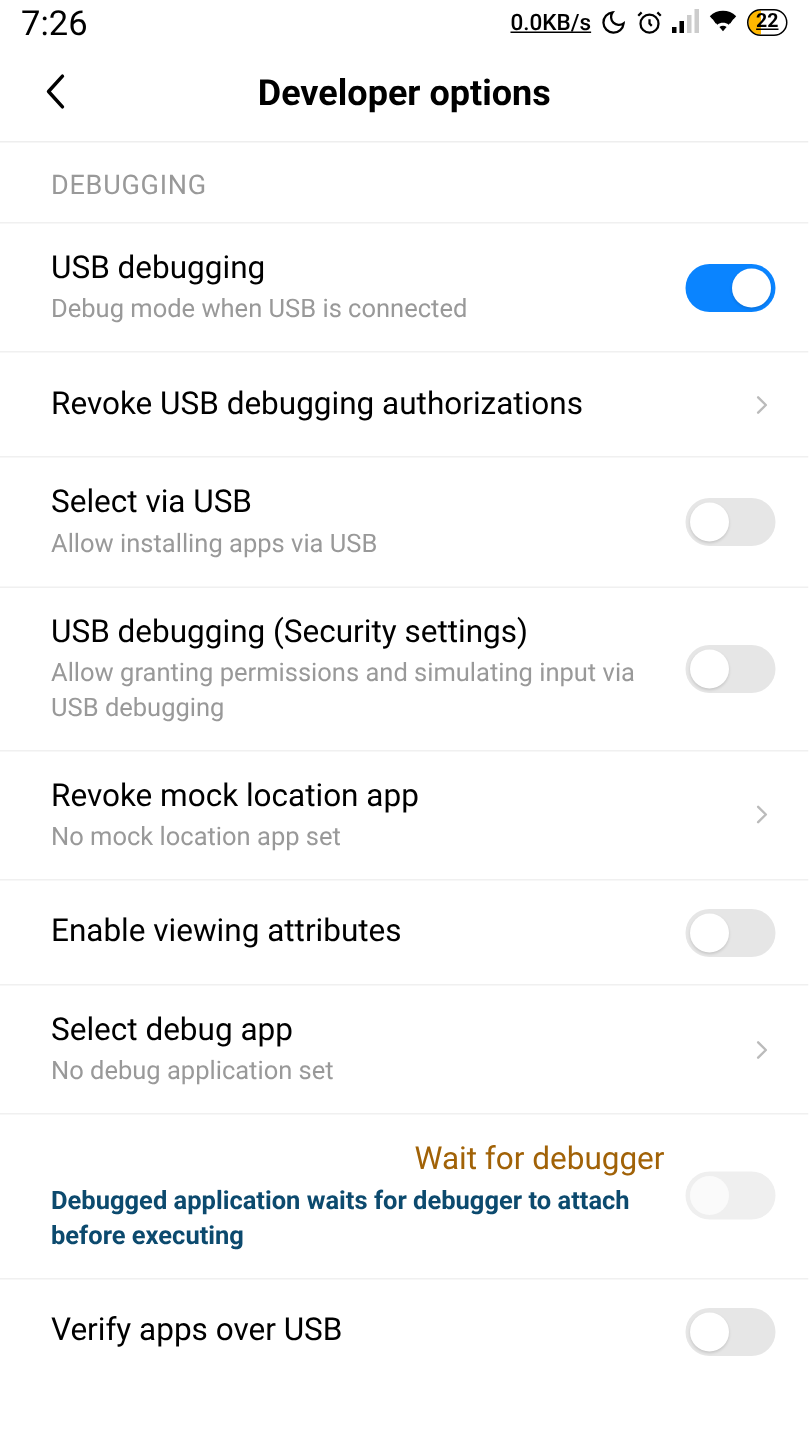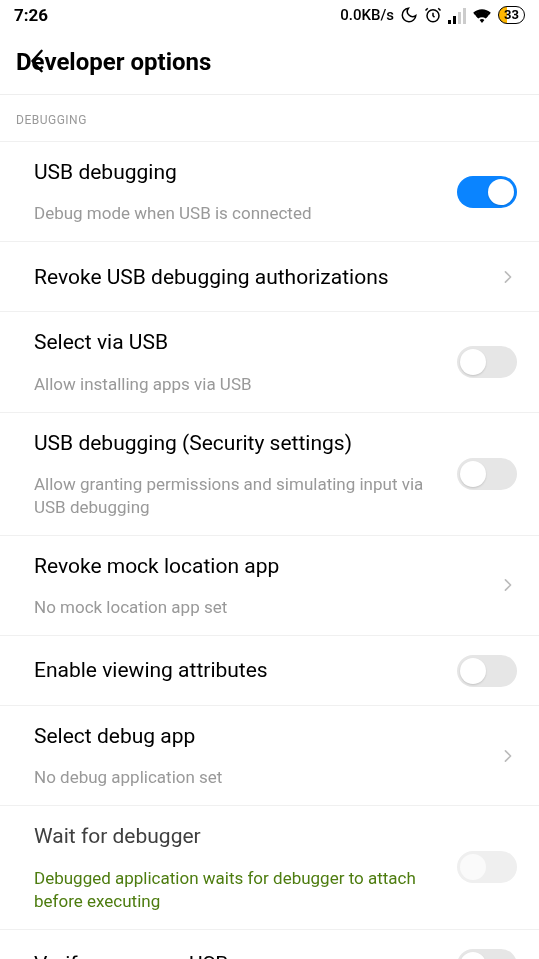--- a/index.html
+++ b/index.html
@@ -20,29 +20,30 @@
       display: flex;
       justify-content: space-between;
       align-items: center;
       padding: 4px 14px 2px 14px;
       height: 28px;
       font-size: 16px;
       font-weight: 500;
       color: #000;
     }
     .status-left {
-      font-size: 17px;
-      font-weight: 700;
+      font-size: 23px;
+      font-weight: 400;
     }
     .status-right {
       display: flex;
-      align-items: flex-end;
+      align-items: flex-start;
       gap: 6px;
       font-size: 15px;
       font-weight: 500;
+      text-decoration: underline;
     }
     .status-right svg { display: block; }
     .battery-badge {
       border: 1.6px solid #000;
       border-radius: 10px;
       padding: 0 5px;
       font-size: 13px;
       font-weight: 700;
       line-height: 16px;
       position: relative;
@@ -61,35 +62,35 @@
       transform: translateY(-50%);
       width: 30px;
       height: 30px;
       display: flex;
       align-items: center;
       justify-content: center;
       cursor: pointer;
     }
     .header-title {
       flex: 1;
-      text-align: left;
+      text-align: center;
       font-size: 24px;
       font-weight: 700;
       color: #000;
     }
     .divider-top {
       height: 1px;
       background: #eee;
       width: 100%;
     }
     .section-header {
-      font-size: 12px;
+      font-size: 18px;
       color: #999;
       letter-spacing: 0.5px;
-      padding: 18px 34px 14px 16px;
+      padding: 18px 34px 14px 34px;
     }
     .list {
       display: flex;
       flex-direction: column;
     }
     .item {
       display: flex;
       align-items: center;
       justify-content: space-between;
       padding: 16px 22px 16px 34px;
@@ -104,27 +105,29 @@
     .item-title {
       font-size: 21px;
       font-weight: 400;
       color: #000;
       line-height: 1.35;
     }
     .item-sub {
       font-size: 17px;
       color: #999;
       line-height: 1.35;
-      margin-top: 16px;
+      margin-top: 2px;
     }
     .item.disabled .item-title {
-      color: #404040;
+      color: #a16207;
+      text-align: right;
     }
     .item.disabled .item-sub {
-      color: #4d7c0f;
+      color: #0c4a6e;
+      font-weight: bold;
     }
     .item.disabled {
       cursor: default;
     }
     .toggle {
       width: 60px;
       height: 32px;
       border-radius: 16px;
       position: relative;
       flex-shrink: 0;
@@ -182,21 +185,21 @@
     <svg width="18" height="16" viewBox="0 0 18 16">
         <rect x="0" y="12" width="3" height="4" fill="#000"></rect>
         <rect x="5" y="8" width="3" height="8" fill="#000"></rect>
         <rect x="10" y="4" width="3" height="12" fill="#ccc"></rect>
         <rect x="15" y="0" width="3" height="16" fill="#ccc"></rect>
       </svg>
     <svg width="20" height="16" viewBox="0 0 24 20" fill="#000">
         <path d="M12 20l-3-4c1.8-1.4 4.2-1.4 6 0l-3 4zm-6-8l-3-4c5-4 13-4 18 0l-3 4c-3.3-2.7-8.7-2.7-12 0z M12 20 l3-4 c-1.8-1.4-4.2-1.4-6 0z M3 8 C8 3 16 3 21 8 l-2.5 3 C14.5 7.5 9.5 7.5 5.5 11z"></path>
         <path d="M1 6 C7 0 17 0 23 6 l-2.2 2.6 C16 4 8 4 3.2 8.6z M5 10.5 C9 7 15 7 19 10.5 l-2.3 2.7 C14 11 10 11 7.3 13.2z M9 15 c1.8-1.5 4.2-1.5 6 0 l-3 3.6z" fill="#000"></path>
       </svg>
-    <span class="battery-badge">33</span>
+    <span class="battery-badge">22</span>
   </div>
 </div>
 
 <div class="header">
   <div class="back-btn">
     <svg width="20" height="26" viewBox="0 0 16 28" fill="none" stroke="#000" stroke-width="2.5" stroke-linecap="round" stroke-linejoin="round">
         <polyline points="13,3 3,14 13,25"></polyline>
       </svg>
   </div>
   <div class="header-title">Developer options</div>

